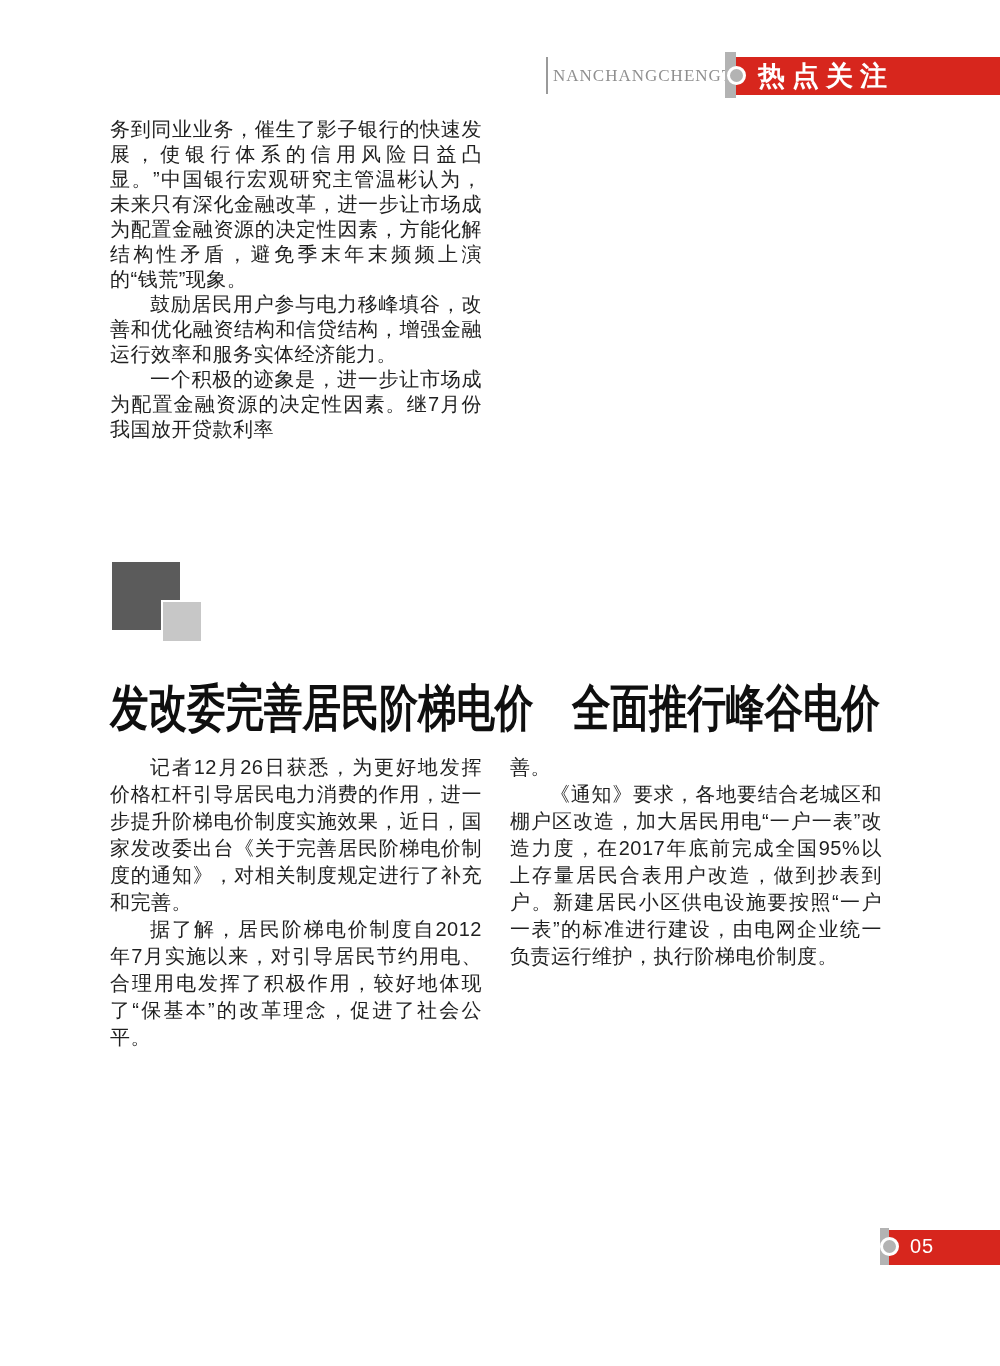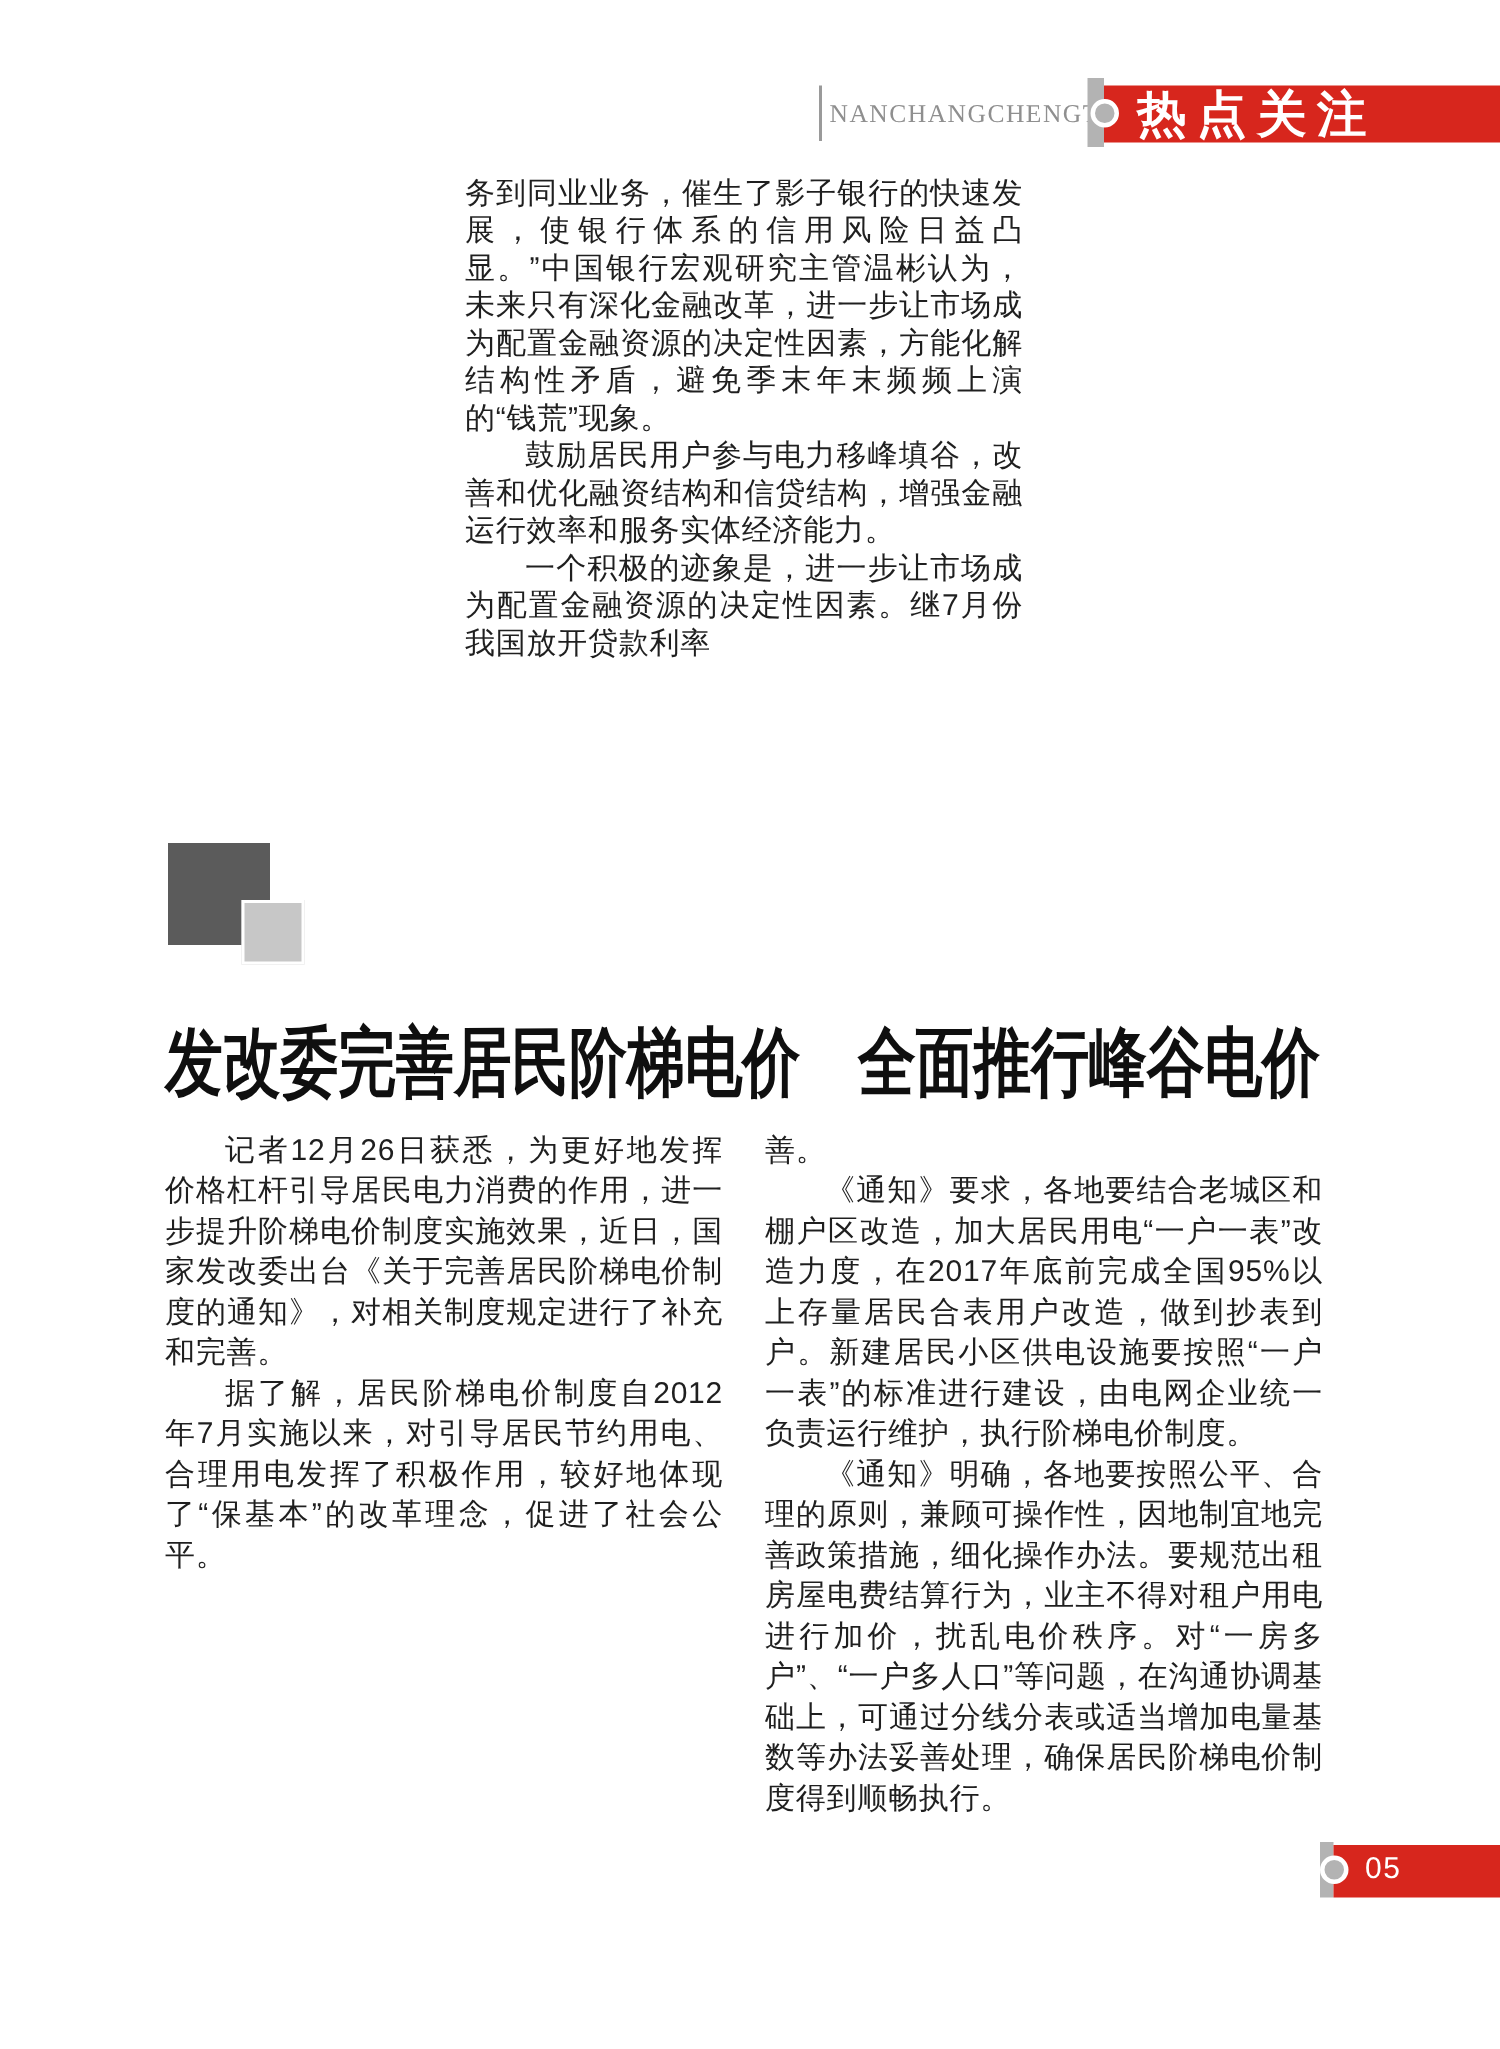--- a/index.html
+++ b/index.html
@@ -28,21 +28,21 @@
   .header-accent-bar {
     position: absolute; left: 725px; top: 52px;
     width: 11px; height: 46px; background: #b3b3b3;
   }
   .header-tag {
     position: absolute; left: 736px; top: 57px;
     width: 264px; height: 38px; background: #d7261d;
   }
   .header-tag .tag-label {
     display: block; padding-left: 22px;
-    line-height: 38px; font-size: 33px; font-weight: bold;
+    line-height: 38px; font-size: 27px; font-weight: bold;
     letter-spacing: 7px; color: #ffffff; white-space: nowrap;
   }
   .ring-circle {
     position: absolute;
     width: 13px; height: 13px;
     background: #b3b3b3;
     border: 3px solid #ffffff;
     border-radius: 50%;
     z-index: 3;
   }
@@ -56,21 +56,21 @@
   .columns .col { width: 372px; flex: 0 0 372px; }
   .columns p {
     margin: 0;
     font-size: 20px;
     color: #1f1f1f;
     font-weight: 500;
     text-align: justify;
     letter-spacing: 0.5px;
   }
   .columns p.indent { text-indent: 2em; }
-  .top-article { top: 117px; justify-content: center; }
+  .top-article { top: 117px; }
   .top-article p { line-height: 25px; }
   .body-article { top: 754px; }
   .body-article p { line-height: 27px; }
 
   
   .sq-dark {
     position: absolute; left: 112px; top: 562px;
     width: 68px; height: 68px; background: #5b5b5b;
   }
   .sq-light {
@@ -132,21 +132,20 @@
   <h1 class="headline">发改委完善居民阶梯电价　全面推行峰谷电价</h1>
 
   <div class="columns body-article">
     <div class="col">
       <p class="indent">记者12月26日获悉，为更好地发挥价格杠杆引导居民电力消费的作用，进一步提升阶梯电价制度实施效果，近日，国家发改委出台《关于完善居民阶梯电价制度的通知》，对相关制度规定进行了补充和完善。</p>
       <p class="indent">据了解，居民阶梯电价制度自2012年7月实施以来，对引导居民节约用电、合理用电发挥了积极作用，较好地体现了“保基本”的改革理念，促进了社会公平。</p>
     </div>
     <div class="col">
       <p>善。</p>
       <p class="indent">《通知》要求，各地要结合老城区和棚户区改造，加大居民用电“一户一表”改造力度，在2017年底前完成全国95%以上存量居民合表用户改造，做到抄表到户。新建居民小区供电设施要按照“一户一表”的标准进行建设，由电网企业统一负责运行维护，执行阶梯电价制度。</p>
-      <p class="indent">《通知》明确，各地要按照公平、合理的原则，兼顾可操作性，因地制宜地完善政策措施，细化操作办法。要规范出租房屋电费结算行为，业主不得对租户用电进行加价，扰乱电价秩序。对“一房多户”、“一户多人口”等问题，在沟通协调基础上，可通过分线分表或适当增加电量基数等办法妥善处理，确保居民阶梯电价制度得到顺畅执行。</p>
     </div>
   </div>
 
   <div class="footer-accent-bar"></div>
   <div class="footer-tag">
     <span class="page-num">05</span>
   </div>
   <div class="ring-circle footer-circle"></div>
 
 </div>

